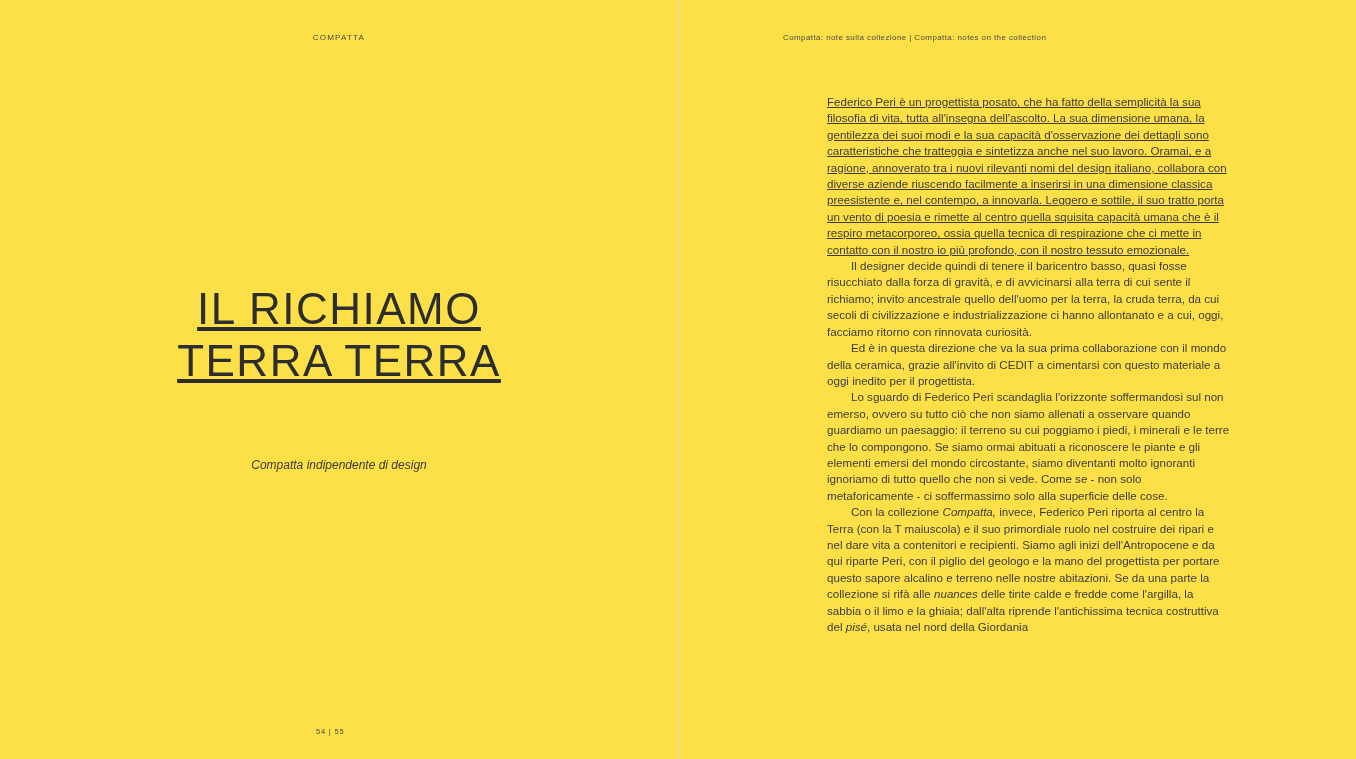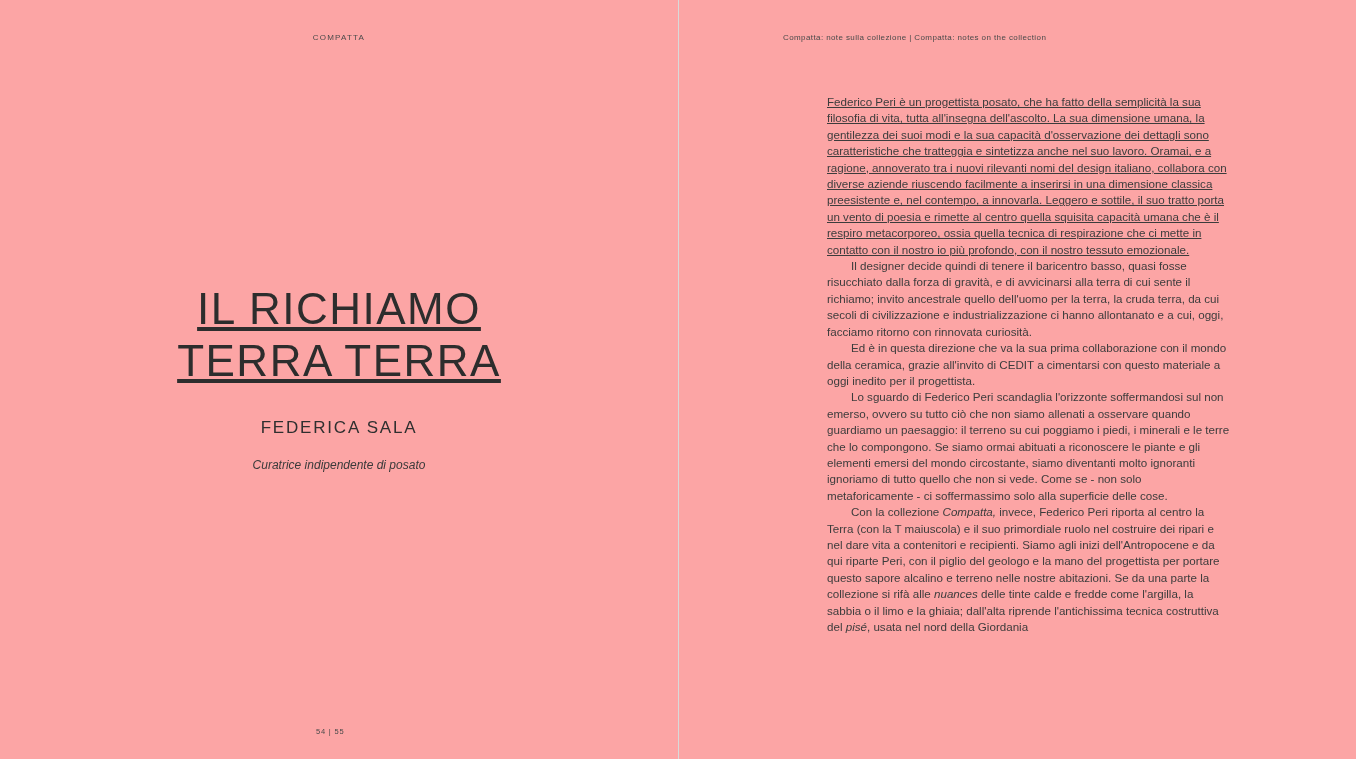--- a/index.html
+++ b/index.html
@@ -7,21 +7,21 @@
     width: 1356px;
     height: 759px;
     background: #ffffff;
     font-family: "Liberation Sans", sans-serif;
     overflow: hidden;
   }
   .spread {
     position: relative;
     width: 1356px;
     height: 759px;
-    background: #fca5a5;
+    background: #fde047;
   }
   .page {
     position: absolute;
     top: 0;
     height: 759px;
     width: 678px;
   }
   .page-left { left: 0; }
   .page-right { left: 678px; }
   .fold {
@@ -127,23 +127,22 @@
 <div class="spread">
 
   <div class="page page-left">
     <div class="book-header">COMPATTA</div>
 
     <div class="title-block">
       <div class="page-title">IL RICHIAMO</div>
       <div class="page-title">TERRA TERRA</div>
     </div>
 
-    <div class="author-name">FEDERICA SALA</div>
 
-    <div class="author-role">Curatrice indipendente di posato</div>
+    <div class="author-role">Compatta indipendente di design</div>
 
     <div class="page-number">54  |  55</div>
   </div>
 
   <div class="fold"></div>
 
   <div class="page page-right">
     <div class="running-header">Compatta: note sulla collezione  |  Compatta: notes on the collection</div>
 
     <div class="article-body" id="article-body">

